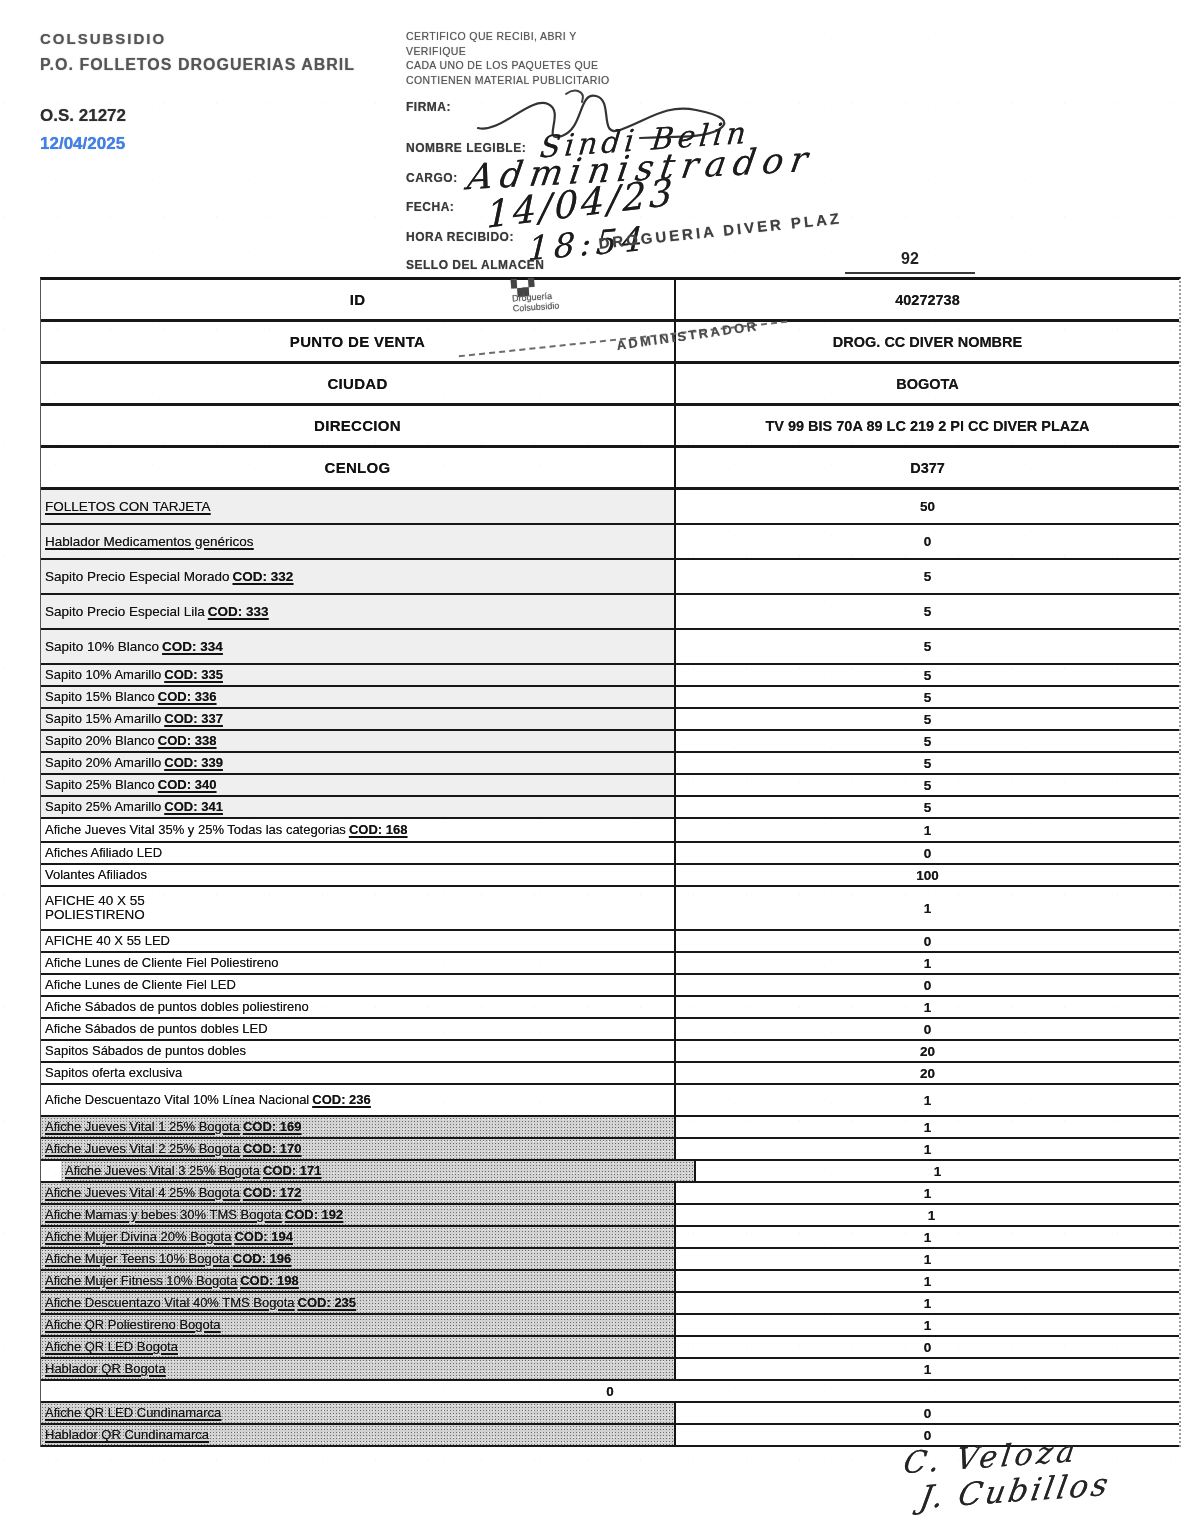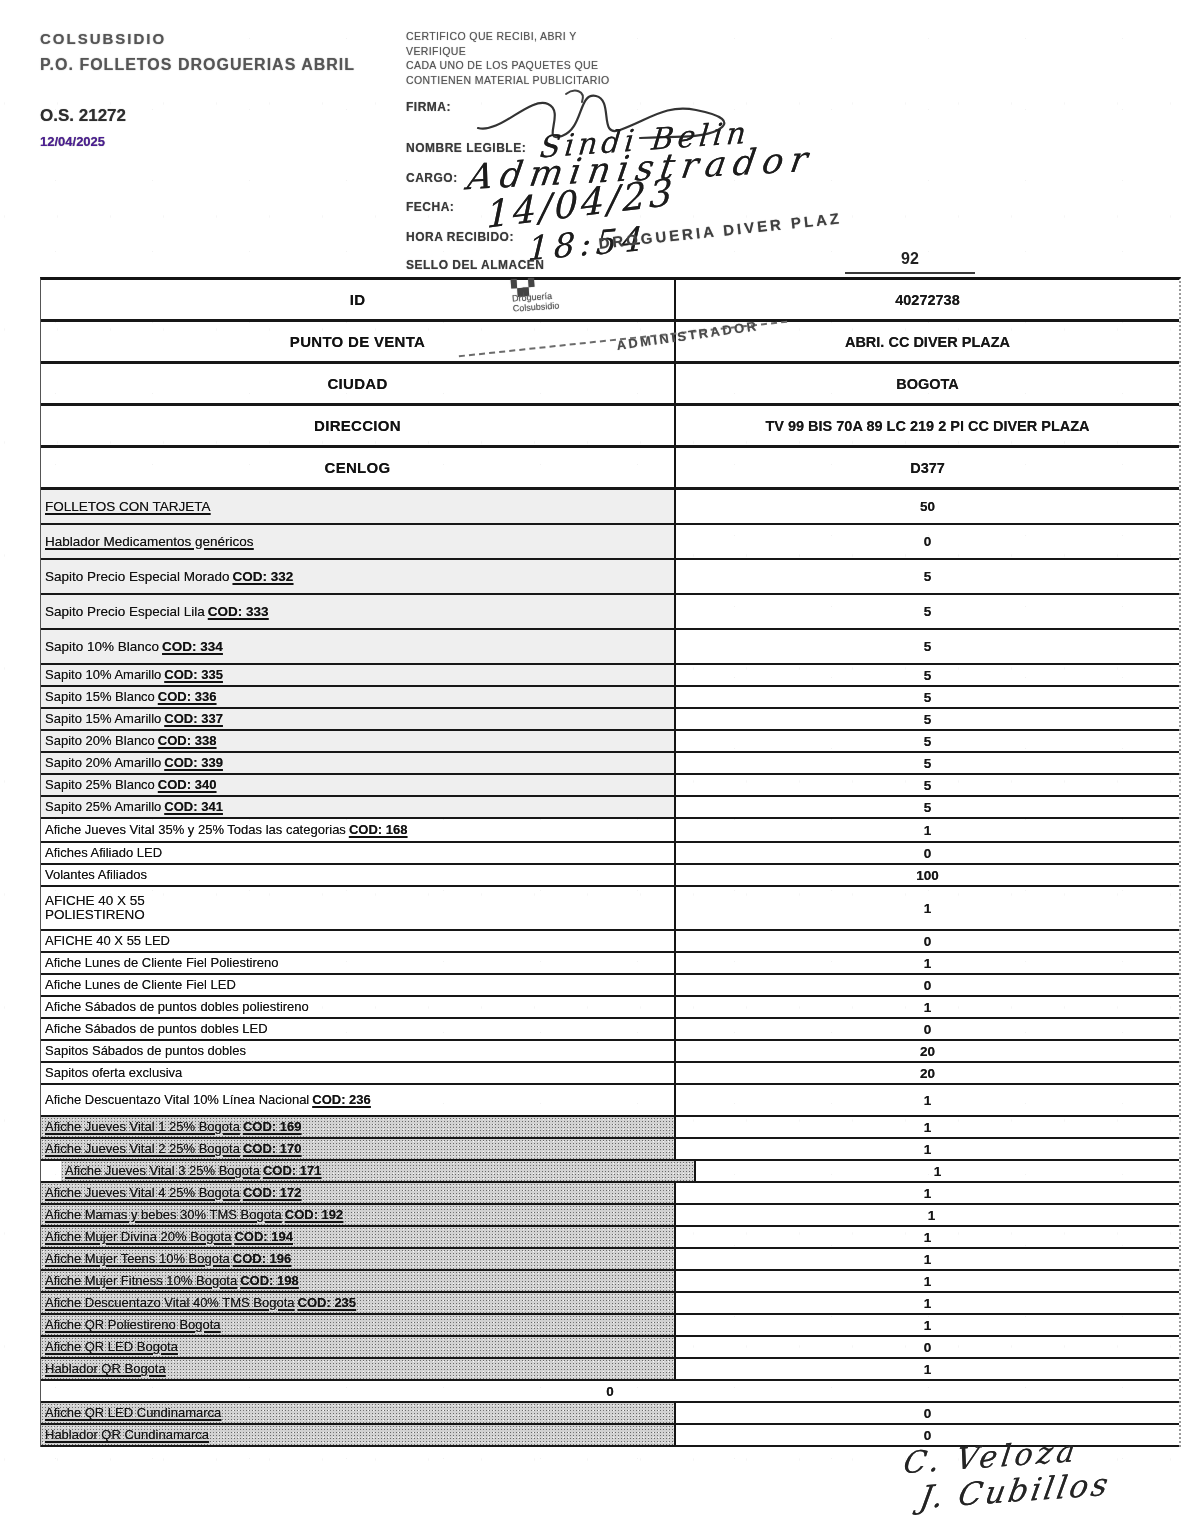--- a/index.html
+++ b/index.html
@@ -13,21 +13,21 @@
     background-image:
       radial-gradient(rgba(0,0,0,.10) .4px, transparent .6px),
       radial-gradient(rgba(0,0,0,.07) .4px, transparent .6px);
     background-size:97px 71px, 53px 113px;
     background-position:7px 3px, 31px 47px;
   }
   .deg{color:#555;text-shadow:0 0 1.2px #999;}
   .hdr-company{position:absolute;left:40px;top:30px;font-size:15px;font-weight:bold;letter-spacing:2px;}
   .hdr-title{position:absolute;left:40px;top:56px;font-size:16px;font-weight:bold;letter-spacing:1px;}
   .hdr-os{position:absolute;left:40px;top:106px;font-size:17px;font-weight:bold;color:#2e2e2e;text-shadow:0 0 .8px #666;}
-  .hdr-date{position:absolute;left:40px;top:134px;font-size:13px;font-weight:bold;color:#4c1d95;text-shadow:0 0 .8px #666;}
+  .hdr-date{position:absolute;left:40px;top:134px;font-size:17px;font-weight:bold;color:#3b82f6;text-shadow:0 0 .8px #666;}
   .cert{position:absolute;left:406px;top:29px;font-size:10.5px;line-height:14.5px;color:#555;
         letter-spacing:.4px;text-transform:uppercase;text-shadow:0 0 1px #999;}
   .flabel{position:absolute;left:406px;font-size:12px;font-weight:bold;color:#3a3a3a;
           letter-spacing:.5px;text-shadow:0 0 .8px #777;}
   .hand{
     position:absolute;font-family:"DejaVu Serif",serif;font-style:italic;color:#1c1c1c;
     white-space:nowrap;text-shadow:0 0 .6px #444;
   }
   .sig-svg{position:absolute;left:470px;top:86px;}
   .hw-nombre{left:540px;top:122px;font-size:30px;transform:rotate(-4deg) skewX(-10deg);letter-spacing:4px;}
@@ -135,21 +135,21 @@
 
   <div class="page-num">92</div>
 
   <div class="doc-table" id="doc-table">
       <div class="row info">
         <div class="cell label">ID</div>
         <div class="cell value">40272738</div>
       </div>
       <div class="row info">
         <div class="cell label">PUNTO DE VENTA</div>
-        <div class="cell value">ABRI. CC DIVER PLAZA</div>
+        <div class="cell value">DROG. CC DIVER NOMBRE</div>
       </div>
       <div class="row info">
         <div class="cell label">CIUDAD</div>
         <div class="cell value">BOGOTA</div>
       </div>
       <div class="row info">
         <div class="cell label">DIRECCION</div>
         <div class="cell value">TV 99 BIS 70A 89 LC 219 2 PI CC DIVER PLAZA</div>
       </div>
       <div class="row info">

